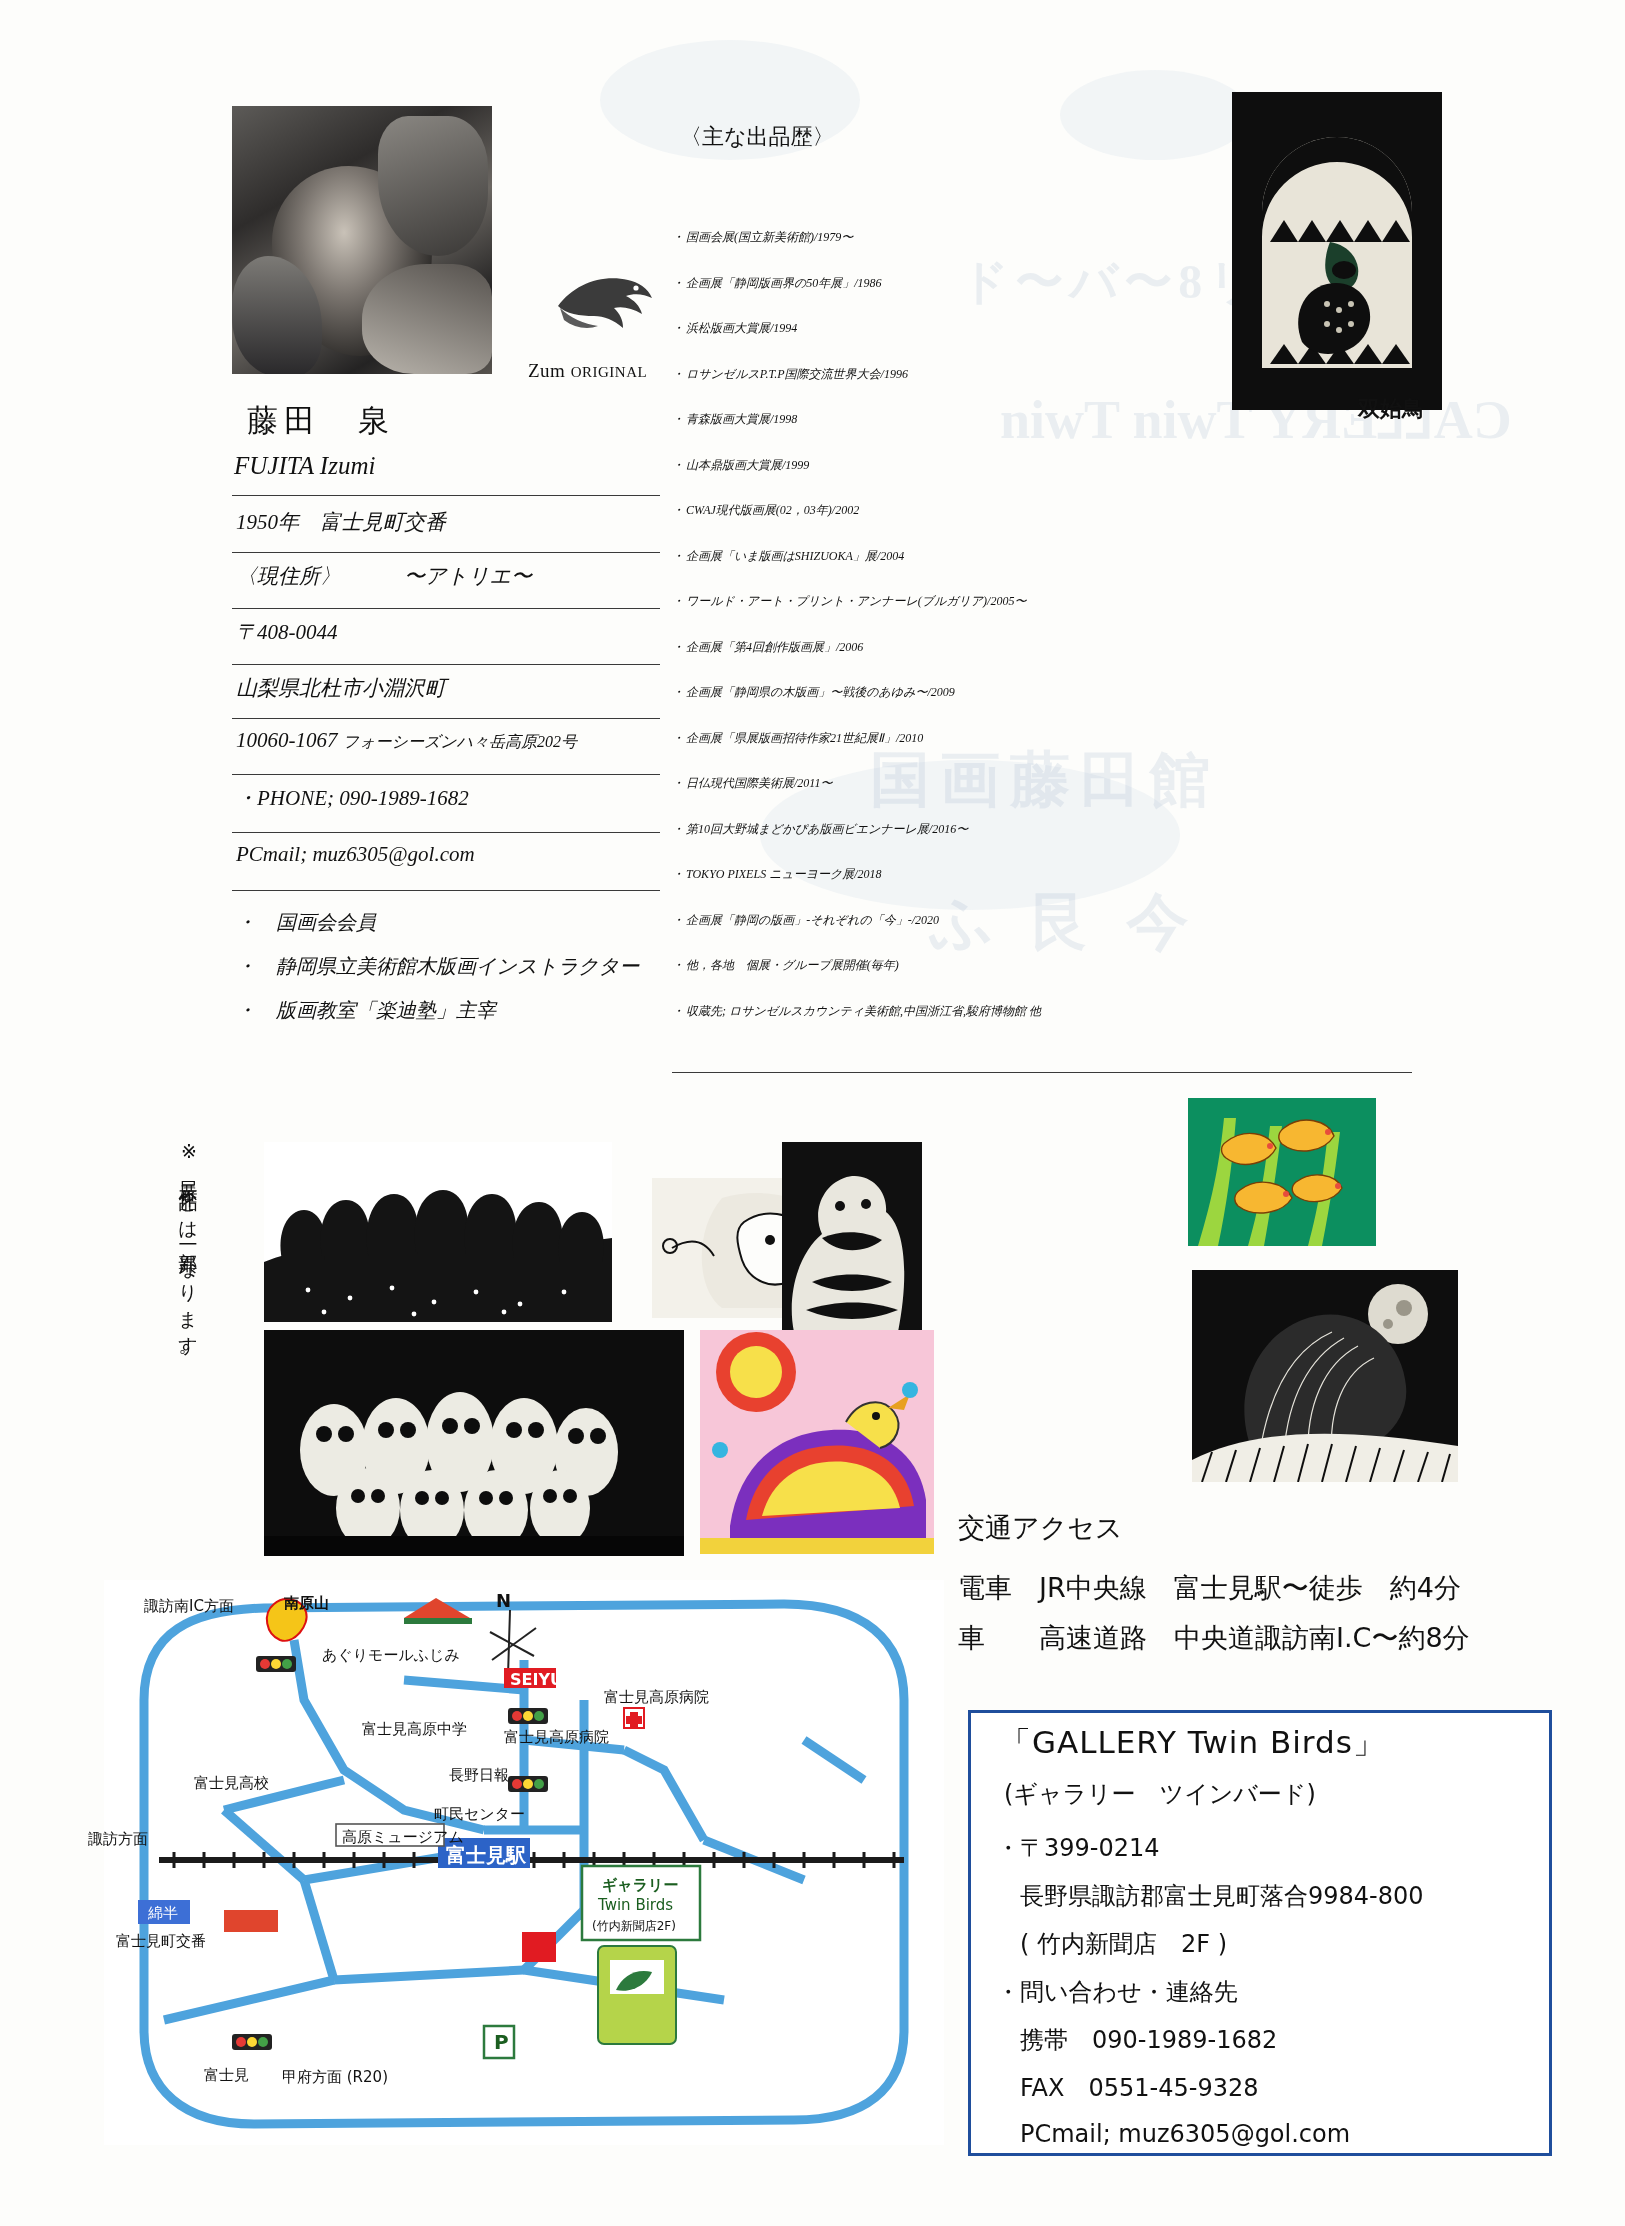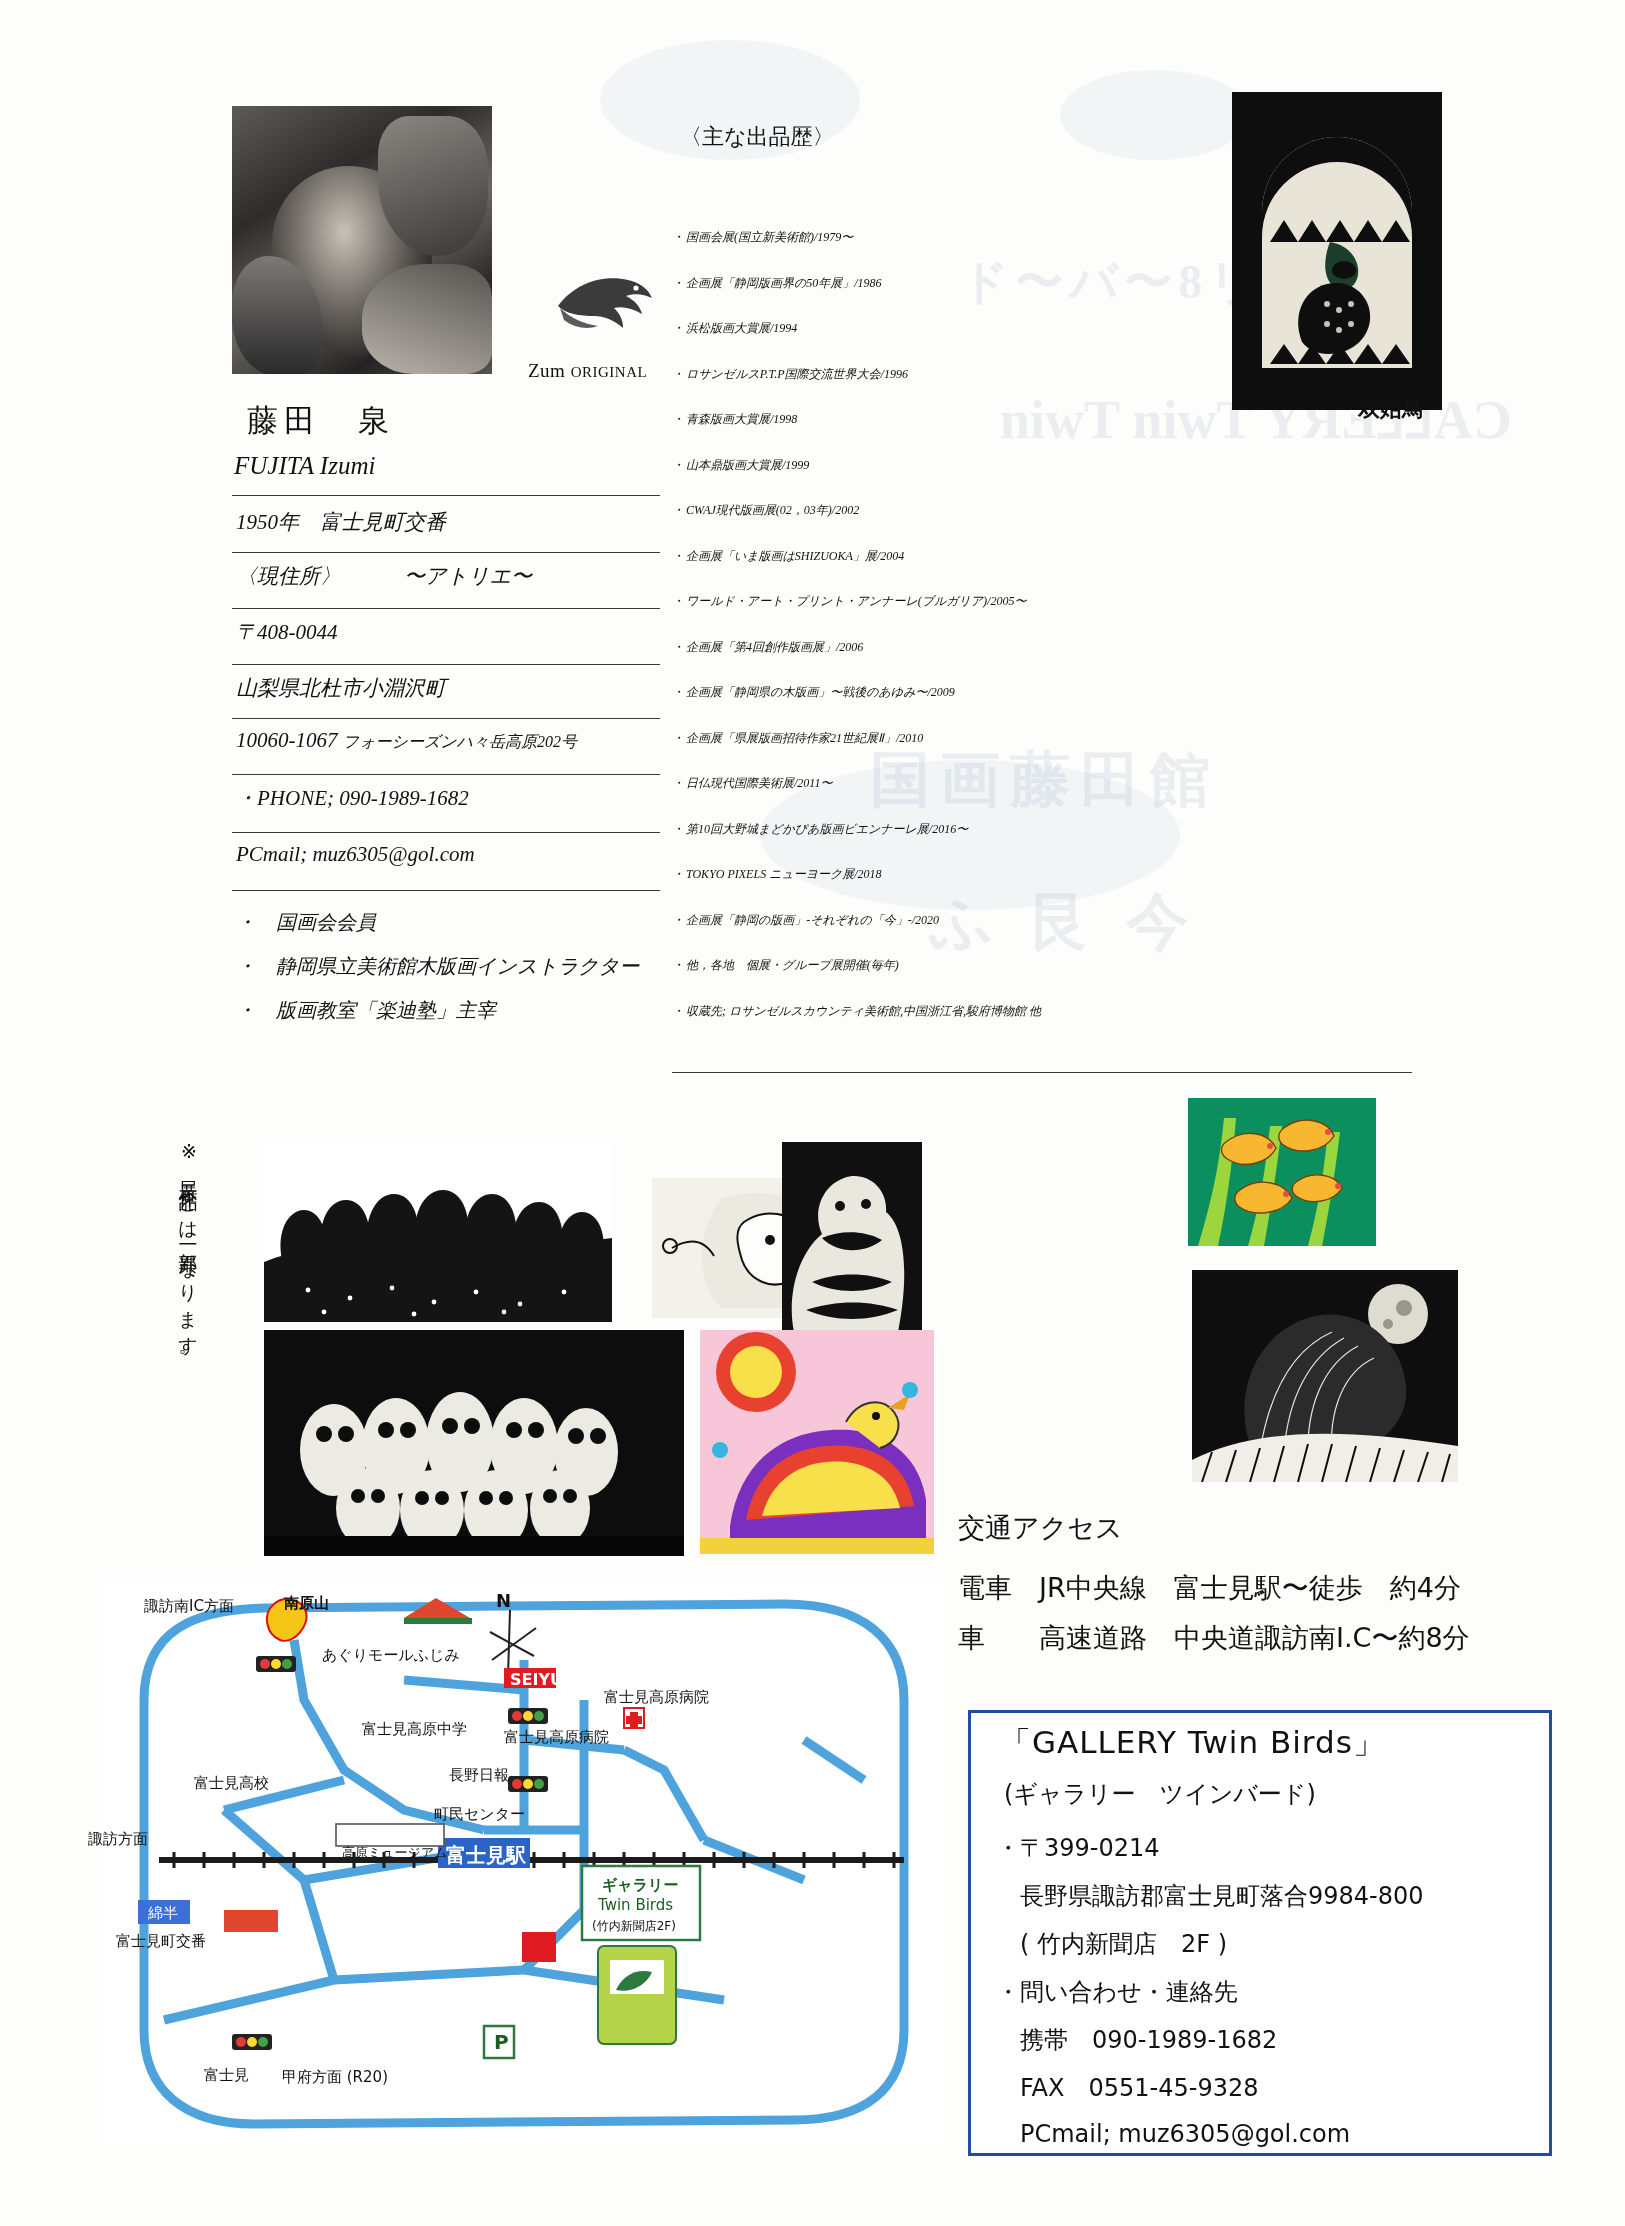--- a/index.html
+++ b/index.html
@@ -659,21 +659,21 @@
 
     <div class="map-label" style="left:40px;  top:17px;">諏訪南IC方面</div>
     <div class="map-label" style="left:180px; top:14px; font-weight:bold;">南原山</div>
     <div class="map-label" style="left:218px; top:66px;">あぐりモールふじみ</div>
     <div class="map-label" style="left:500px; top:108px;">富士見高原病院</div>
     <div class="map-label" style="left:400px; top:148px;">富士見高原病院</div>
     <div class="map-label" style="left:258px; top:140px;">富士見高原中学</div>
     <div class="map-label" style="left:90px;  top:194px;">富士見高校</div>
     <div class="map-label" style="left:345px; top:186px;">長野日報</div>
     <div class="map-label" style="left:330px; top:225px;">町民センター</div>
-    <div class="map-label" style="left:238px; top:264px; font-size:13px;">高原ミュージアム</div>
+    <div class="map-label" style="left:238px; top:248px; font-size:15px;">高原ミュージアム</div>
     <div class="map-label" style="left:-16px; top:250px;">諏訪方面</div>
     <div class="map-label" style="left:342px; top:262px; color:#fff; font-weight:bold; font-size:20px;">富士見駅</div>
     <div class="map-label" style="left:44px;  top:324px; color:#fff;">綿半</div>
     <div class="map-label" style="left:12px;  top:352px;">富士見町交番</div>
     <div class="map-label" style="left:100px; top:486px;">富士見</div>
     <div class="map-label" style="left:178px; top:488px;">甲府方面 (R20)</div>
     <div class="map-label" style="left:498px; top:296px; font-weight:bold; color:#1b5e20;">ギャラリー</div>
     <div class="map-label" style="left:494px; top:316px; font-weight:normal; color:#1b5e20;">Twin Birds</div>
     <div class="map-label" style="left:488px; top:338px; font-size:12px;">(竹内新聞店2F)</div>
     <div class="map-label" style="left:406px; top:90px; color:#fff; font-weight:bold; font-size:16px;">SEIYU</div>

